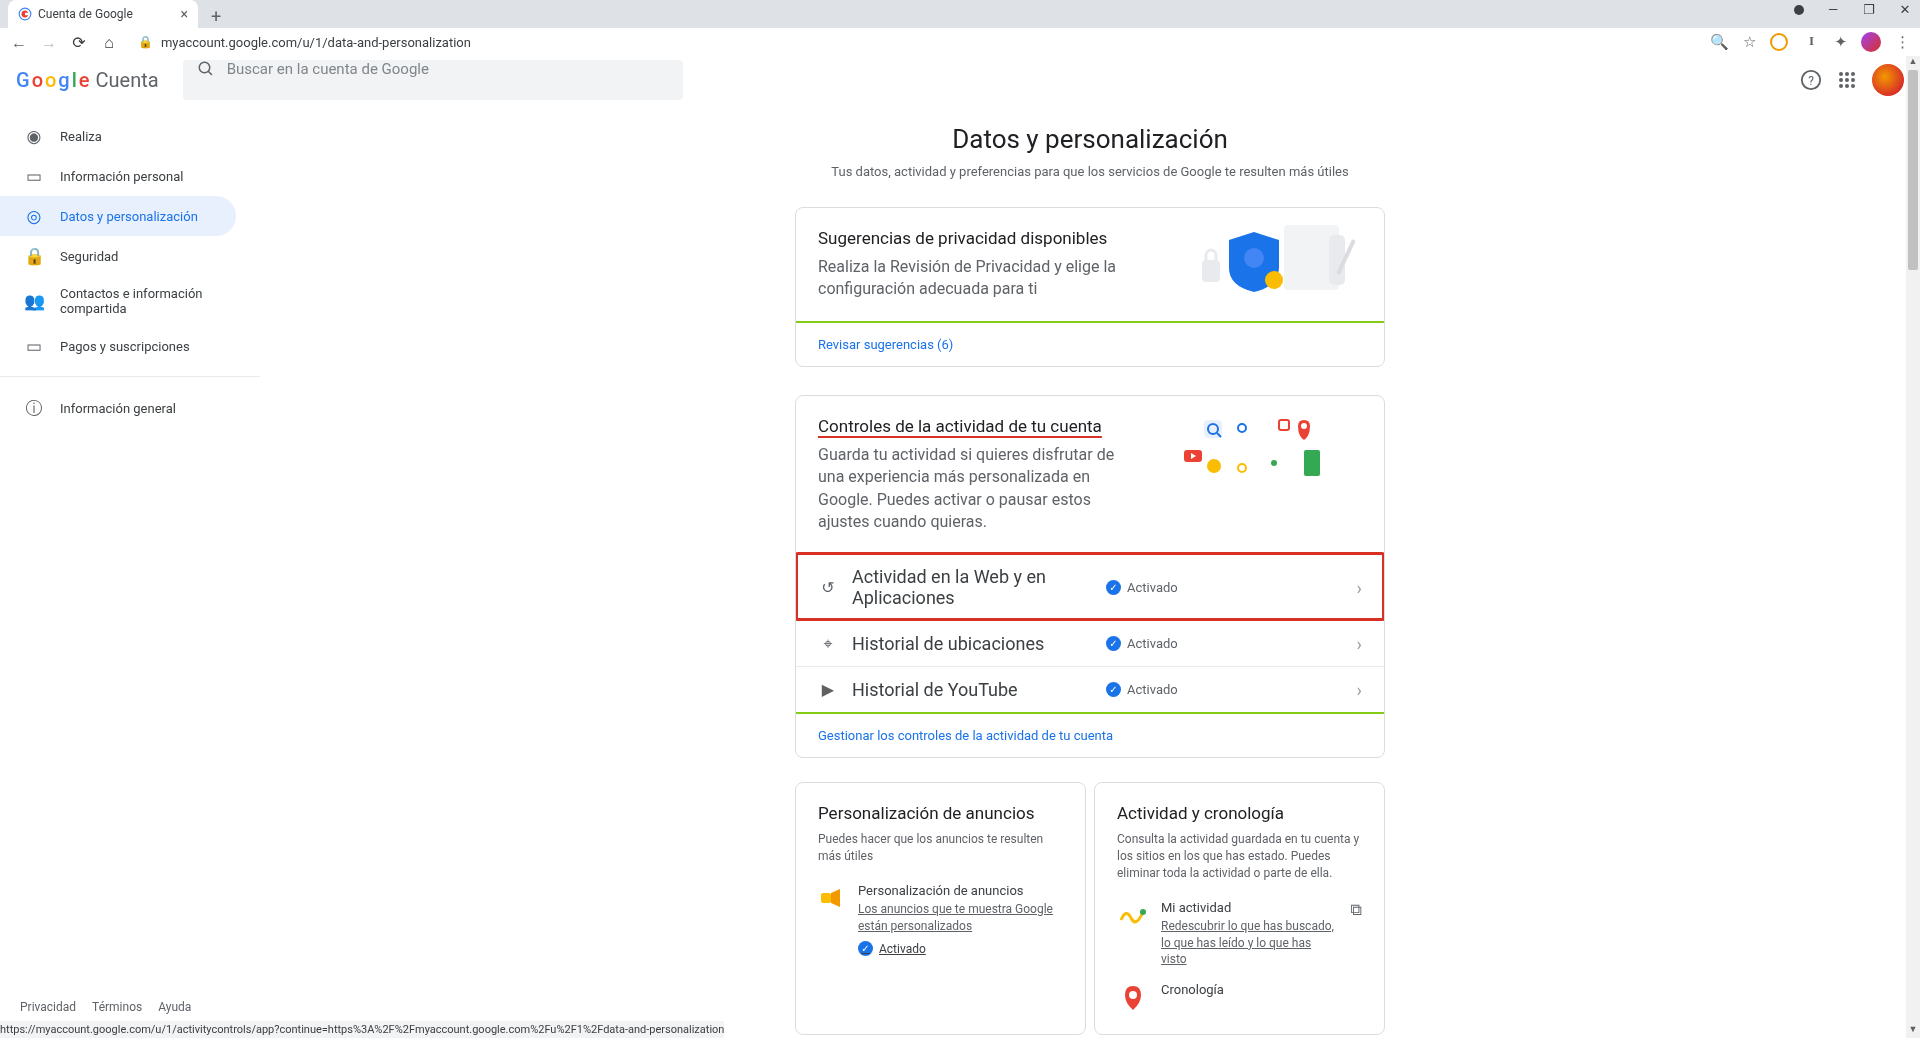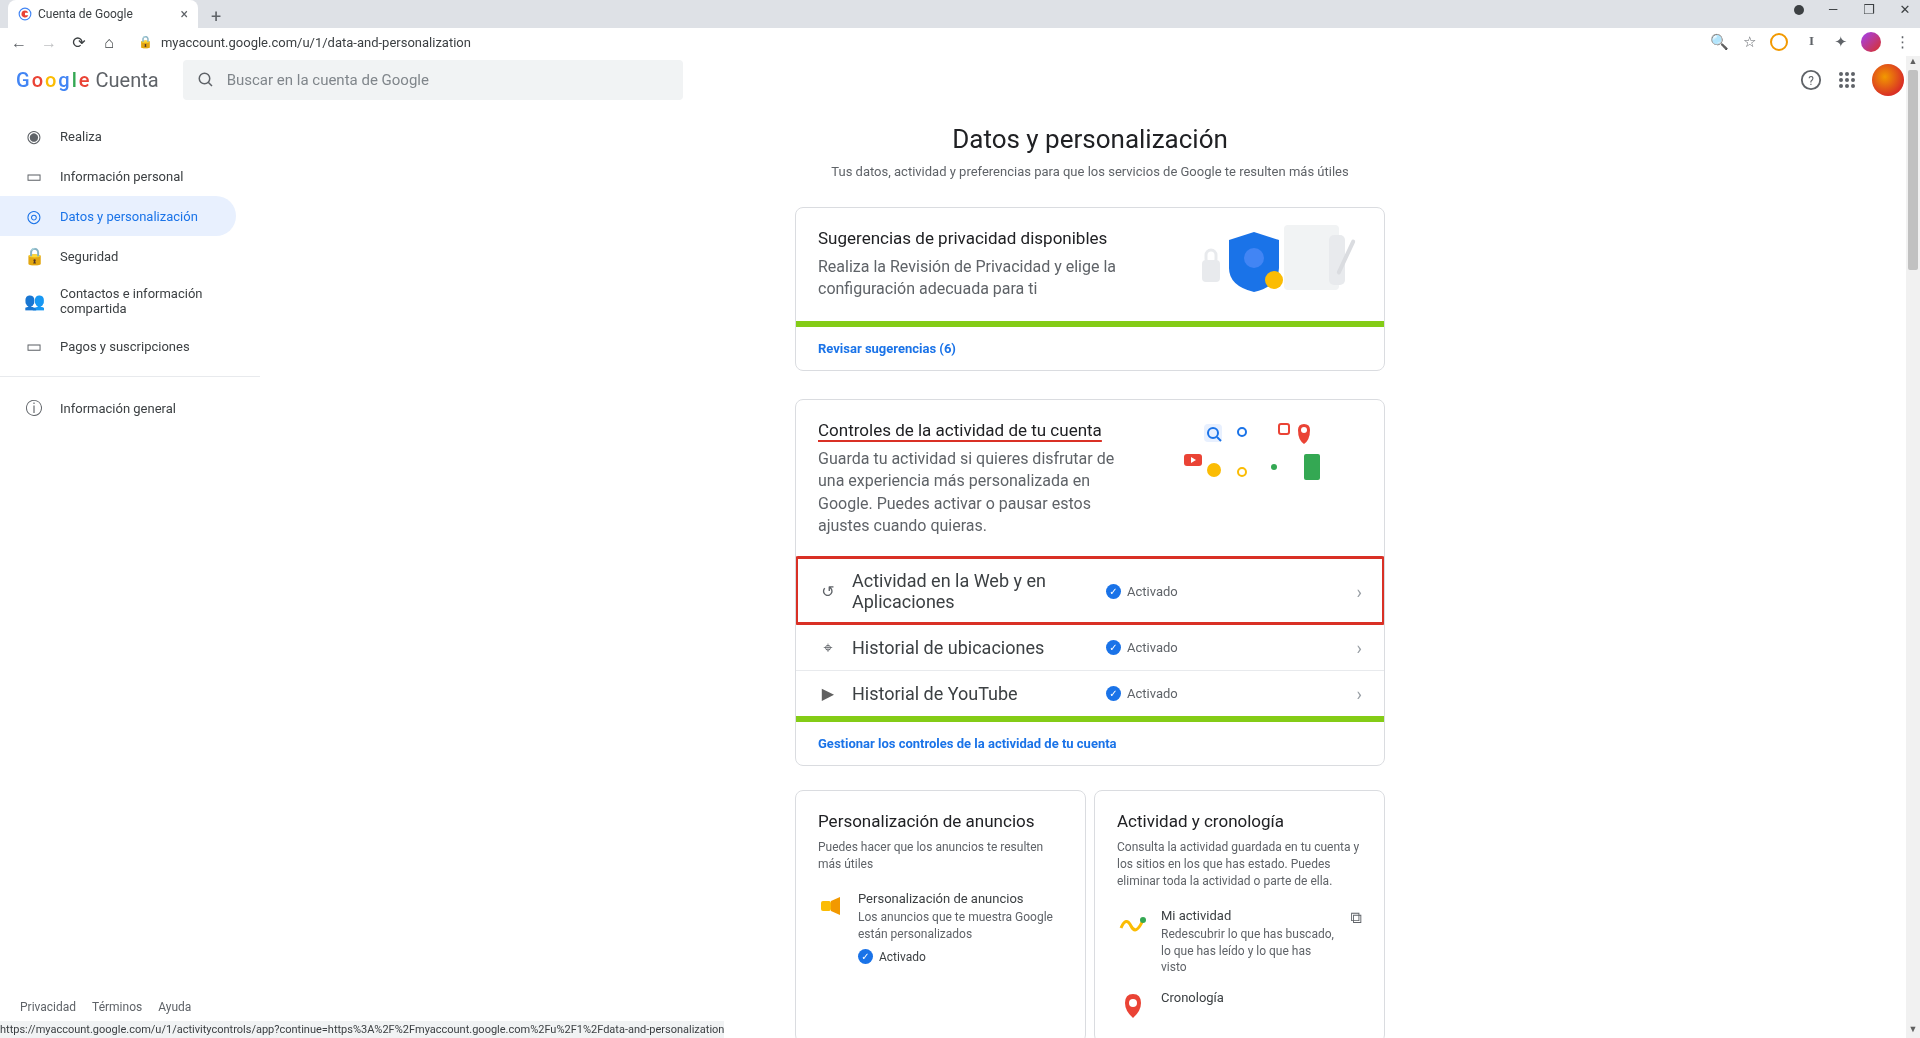--- a/index.html
+++ b/index.html
@@ -35,21 +35,21 @@
             background:linear-gradient(135deg,#a142f4,#d93025);}
 
 
 .gbar { height:48px; display:flex; align-items:center; padding:0 16px; gap:24px;
         border-bottom:1px solid transparent; }
 .brand { font-size:20px; display:flex; align-items:baseline; gap:2px;}
 .brand .product{ color:#5f6368; font-weight:400; margin-left:4px;}
 .g-b{color:#4285f4;font-weight:500}.g-r{color:#ea4335;font-weight:500}
 .g-y{color:#fbbc04;font-weight:500}.g-g{color:#34a853;font-weight:500}
 .searchbar { background:#f1f3f4; border-radius:4px; height:40px; width:500px;
-             display:flex; align-items:center; padding:0 14px; gap:12px;
+             display:flex; padding:0 14px; gap:12px;
              color:#5f6368; font-size:15px; }
 .gbar-right{ margin-left:auto; display:flex; align-items:center; gap:16px;}
 .gbar-right .icon{ color:#5f6368; font-size:18px;}
 .avatar-lg{ width:32px;height:32px;border-radius:50%;
             background:radial-gradient(circle at 40% 40%,#f29900,#d93025 70%);}
 
 
 .page { display:flex; height:calc(1038px - 56px - 48px); position:relative;}
 .sidebar { width:260px; padding-top:12px;}
 .nav-item { display:flex; align-items:center; gap:16px; padding:10px 24px;
@@ -67,21 +67,21 @@
 
 .card { width:590px; margin:28px auto 0; border:1px solid #dadce0; border-radius:8px;
         background:#fff; overflow:hidden;}
 .card-inner{ padding:20px 22px; position:relative;}
 .card-title{ font-size:17px; color:#202124;}
 .card-title.underlined{ text-decoration:underline; text-decoration-color:#d93025;
                         text-underline-offset:4px; text-decoration-thickness:2px;}
 .card-desc{ font-size:16px; color:#5f6368; margin-top:8px; max-width:320px; line-height:1.4;}
 .card-art{ position:absolute; right:20px; top:12px; width:180px; height:80px;}
 .card-link{ display:block; padding:14px 22px; color:#1a73e8; font-size:13px;
-            border-top:6px solid #84cc16;font-weight:bold;}
+            border-top:2px solid #84cc16;}
 
 .ctrl-list{}
 .ctrl-row{ display:flex; align-items:center; padding:12px 22px;
            border-top:1px solid #e8eaed; gap:14px; cursor:pointer;}
 .ctrl-row .ic{ color:#5f6368; width:20px; text-align:center; font-size:16px;}
 .ctrl-row .label{ flex:0 0 240px; font-size:18px; color:#3c4043;}
 .ctrl-row .status{ display:flex; align-items:center; gap:6px; font-size:13px;
                    color:#5f6368; flex:1;}
 .check{ width:15px;height:15px;border-radius:50%;background:#1a73e8;color:#fff;
         font-size:10px; display:flex;align-items:center;justify-content:center;}
@@ -90,21 +90,21 @@
 
 
 .card-row{ width:590px; margin:24px auto 0; display:flex; gap:8px;}
 .card-row .card{ width:auto; flex:1; margin:0;}
 .small-title{ font-size:17px; color:#202124;}
 .small-desc{ font-size:12px; color:#5f6368; margin-top:8px; line-height:1.4;}
 .item-row{ display:flex; gap:12px; margin-top:18px; align-items:flex-start;}
 .item-row .ic{ width:32px;height:32px; display:flex;align-items:center;justify-content:center;
                font-size:20px;}
 .item-body .t{ font-size:13px; color:#3c4043;}
-.item-body .d{ font-size:12px; color:#5f6368; margin-top:3px; line-height:1.4;}
+.item-body .d{ font-size:12px; color:#5f6368; margin-top:3px; line-height:1.4;text-decoration:underline;}
 .ext-ic{ color:#5f6368; margin-left:auto; font-size:16px;}
 
 
 .footer{ position:absolute; bottom:24px; left:20px; display:flex; gap:16px;
          font-size:12px; color:#5f6368;}
 .statusbar{ position:absolute; bottom:0; left:0; background:#f1f3f4;
             font-size:11px; color:#3c4043; padding:2px 0;}
 
 .scrollbar{ position:absolute; top:56px; right:0; width:14px; height:calc(100% - 56px);
             background:#f1f1f1;}

